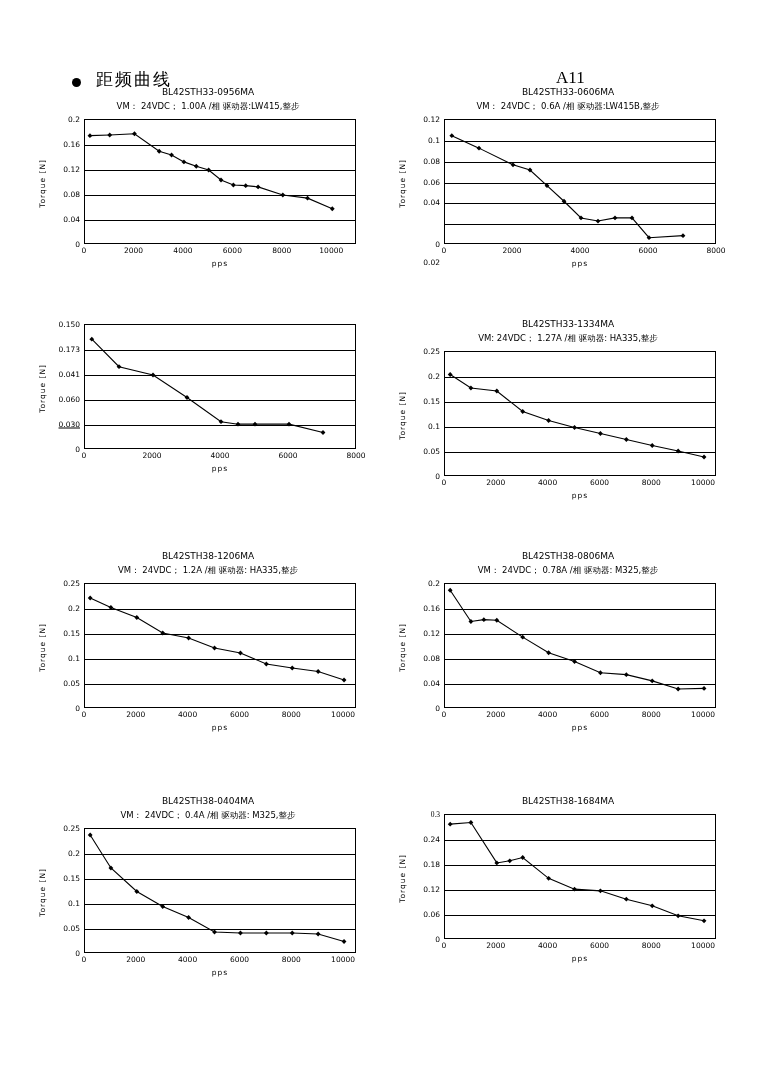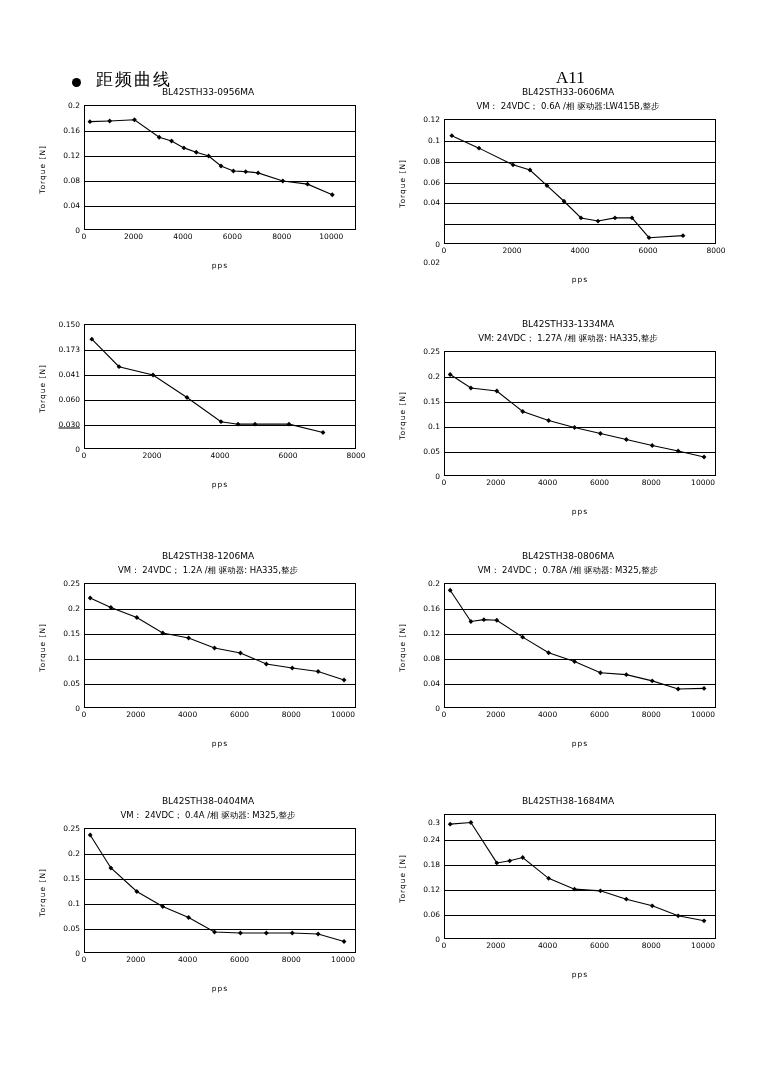--- a/index.html
+++ b/index.html
@@ -55,38 +55,39 @@
     border:1px solid #000;box-sizing:border-box;background:#fff;
   }
   .gridline{position:absolute;left:0;width:100%;height:0;border-top:1px solid #000;}
   .xticks{position:absolute;left:46px;top:127px;width:272px;height:12px;}
   .xtick{
     position:absolute;font-size:7.5px;transform:translateX(-50%);
     font-family:"DejaVu Sans", sans-serif;white-space:nowrap;
   }
   .xlabel{
     position:absolute;left:46px;top:140px;width:272px;text-align:center;font-size:7.5px;
-    letter-spacing:1px;font-family:"DejaVu Sans", sans-serif;margin-top:16px;
+    letter-spacing:1px;font-family:"DejaVu Sans", sans-serif;
   }
   svg.series{position:absolute;left:0;top:0;overflow:visible;}
 </style>
 </head>
 <body>
 
 <div class="page">
 
   <div class="header">
     <span class="bullet"></span>
     <span class="header-title">距频曲线</span>
     <span class="header-code">A11</span>
   </div>
 
   <div id="charts-root">
       <div class="chart" style="left: 38px; top: 86px;">
         <div class="title">BL42STH33-0956MA</div>
+        <div class="subtitle">VM： 24VDC；  1.00A /相  驱动器:LW415,整步</div>
         <div class="plotwrap">
           <div class="ylabel">Torque   [N]</div>
           <div class="yticks">
             <div class="ytick" style="top: 125px;">0</div>
             <div class="ytick" style="top: 100px;">0.04</div>
             <div class="ytick" style="top: 75px;">0.08</div>
             <div class="ytick" style="top: 50px;">0.12</div>
             <div class="ytick" style="top: 25px;">0.16</div>
             <div class="ytick" style="top: 0px;">0.2</div>
           </div>
@@ -390,21 +391,21 @@
       <div class="chart" style="left: 398px; top: 795px;">
         <div class="title">BL42STH38-1684MA</div>
         <div class="plotwrap">
           <div class="ylabel">Torque   [N]</div>
           <div class="yticks">
             <div class="ytick" style="top: 125px;">0</div>
             <div class="ytick" style="top: 100px;">0.06</div>
             <div class="ytick" style="top: 75px;">0.12</div>
             <div class="ytick" style="top: 50px;">0.18</div>
             <div class="ytick" style="top: 25px;">0.24</div>
-            <div class="ytick" style="top: 8px;">0.3</div>
+            <div class="ytick" style="top: 0px; font-family: Liberation Serif, serif;">0.3</div>
           </div>
           <div class="plotarea">
             <div class="gridline" style="top: 100px;"></div>
             <div class="gridline" style="top: 75px;"></div>
             <div class="gridline" style="top: 50px;"></div>
             <div class="gridline" style="top: 25px;"></div>
             <svg class="series" width="272" height="125">
               <path d="M5.18,9.17 L25.90,7.50 L51.81,47.92 L64.76,45.83 L77.71,42.50 L103.62,63.33 L129.52,74.17 L155.43,75.83 L181.33,84.17 L207.24,90.83 L233.14,100.83 L259.05,105.83" fill="none" stroke="#000" stroke-width="1.1"></path>
               <path d="M2.7809523809523813,9.166666666666657 L5.180952380952381,6.766666666666657 L7.580952380952381,9.166666666666657 L5.180952380952381,11.566666666666658 Z" fill="#000"></path>
               <path d="M23.504761904761907,7.5 L25.904761904761905,5.1 L28.304761904761904,7.5 L25.904761904761905,9.9 Z" fill="#000"></path>

